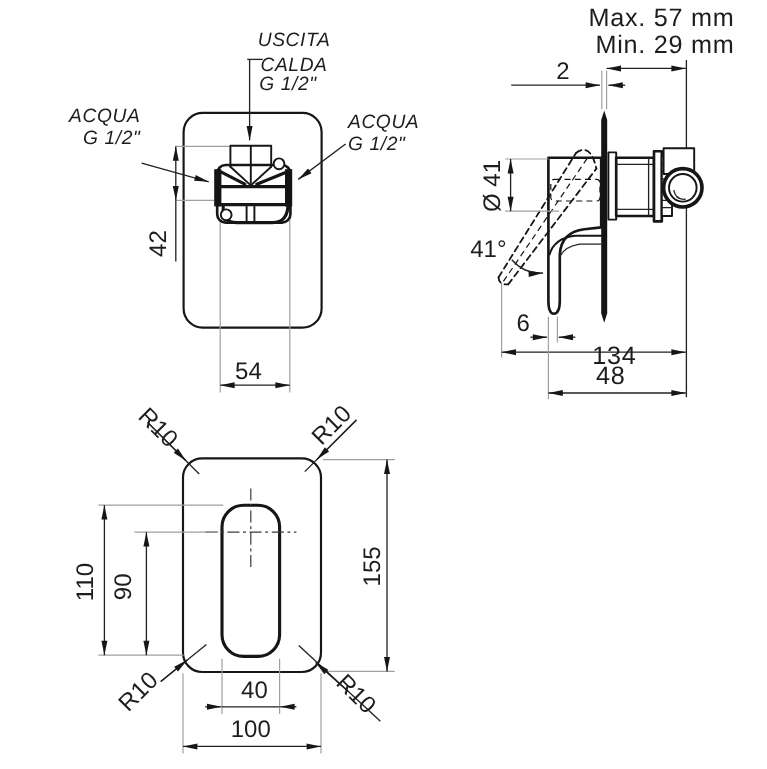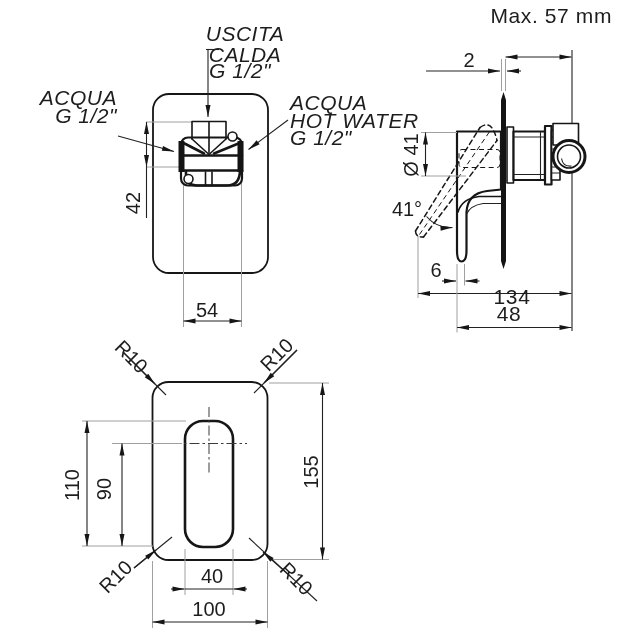--- a/index.html
+++ b/index.html
@@ -1,20 +1,20 @@
 <!DOCTYPE html>
 <html><head>
 <meta charset="utf-8">
 <style>
   html,body{margin:0;padding:0;background:#f0f0f0;}
   #canvas{position:relative;width:639px;height:641px;background:#ffffff;overflow:hidden;
           font-family:"Liberation Sans",sans-serif;}
   svg{position:absolute;left:0;top:0;}
   .t{position:absolute;white-space:nowrap;color:#1d1d1d;font-family:"Liberation Sans",sans-serif;}
-  .it{font-style:italic;font-size:21px;letter-spacing:.5px;}
+  .it{font-style:italic;font-size:16px;letter-spacing:.5px;}
   .d20{font-size:20px;}
   .d21{font-size:21px;letter-spacing:.6px;}
   .c{transform:translate(-50%,-50%);}
   .r90{transform:translate(-50%,-50%) rotate(-90deg);}
   .r45{transform:translate(-50%,-50%) rotate(45deg);}
   .rm45{transform:translate(-50%,-50%) rotate(-45deg);}
   .blockR{text-align:right;line-height:17.6px;}
   .blockL{text-align:left;line-height:17.6px;}
   .blockR span,.blockL span{display:block;}
   
@@ -156,29 +156,29 @@
 <span class="t it c" style="left:245px;top:55px;">CALDA</span>
 <span class="t it c" style="left:240px;top:71px;">G 1/2"</span>
 
 <div class="t it blockR" style="right:522px;top:89px;">
   <span>ACQUA</span>
   <span>G 1/2"</span>
 </div>
 
 <div class="t it blockL" style="left:290px;top:94px;">
   <span>ACQUA</span>
-  <span>HOT WATER</span>
   <span>G 1/2"</span>
 </div>
 
 <span class="t d20 r90" style="left:133px;top:203px;">42</span>
 <span class="t d20 c" style="left:207px;top:310px;">54</span>
 
 <div class="t blockR d21" style="right:27px;top:5px;line-height:22px;">
   <span>Max. 57 mm</span>
+  <span>Min. 29 mm</span>
 </div>
 <span class="t d20 c" style="left:469px;top:60px;">2</span>
 <span class="t d20 r90" style="left:411px;top:155px;">Ø 41</span>
 <span class="t d20 c" style="left:407px;top:209px;">41°</span>
 <span class="t d20 c" style="left:436px;top:270px;">6</span>
 <span class="t d21 c" style="left:512px;top:297px;">134</span>
 <span class="t d21 c" style="left:509px;top:314px;">48</span>
 
 <span class="t d20 r45" style="left:131px;top:357px;">R10</span>
 <span class="t d20 rm45" style="left:277px;top:355px;">R10</span>

